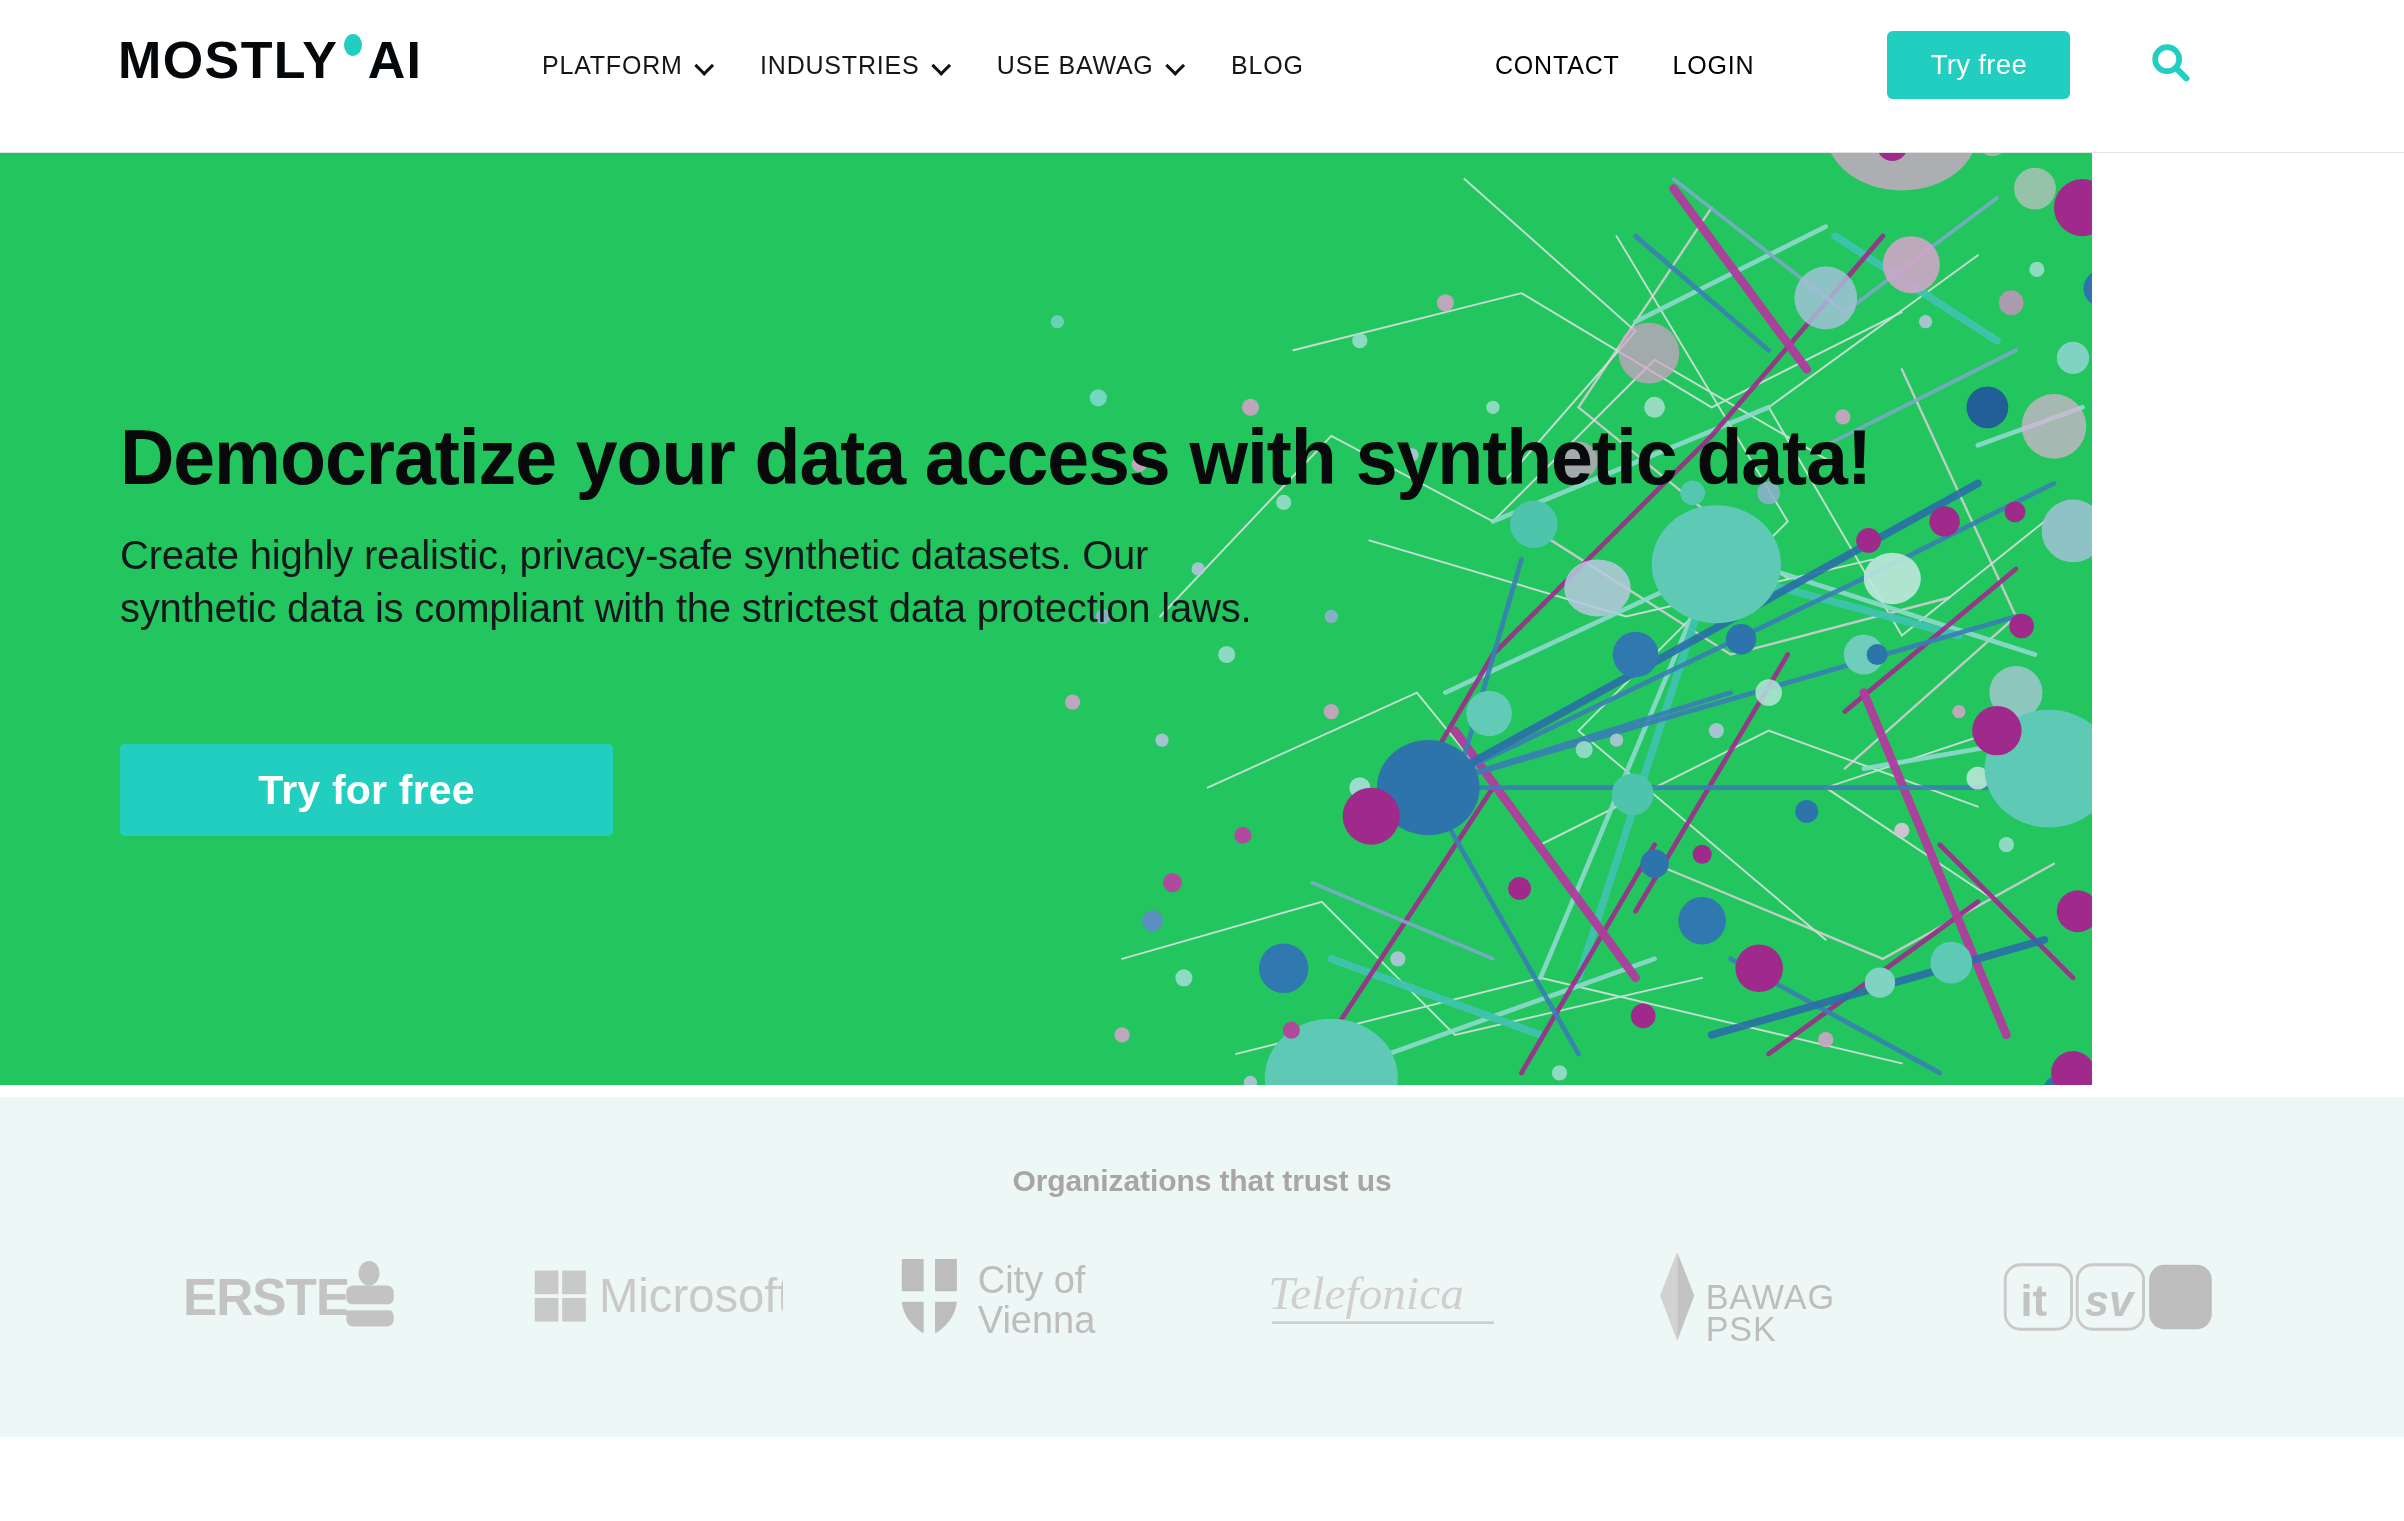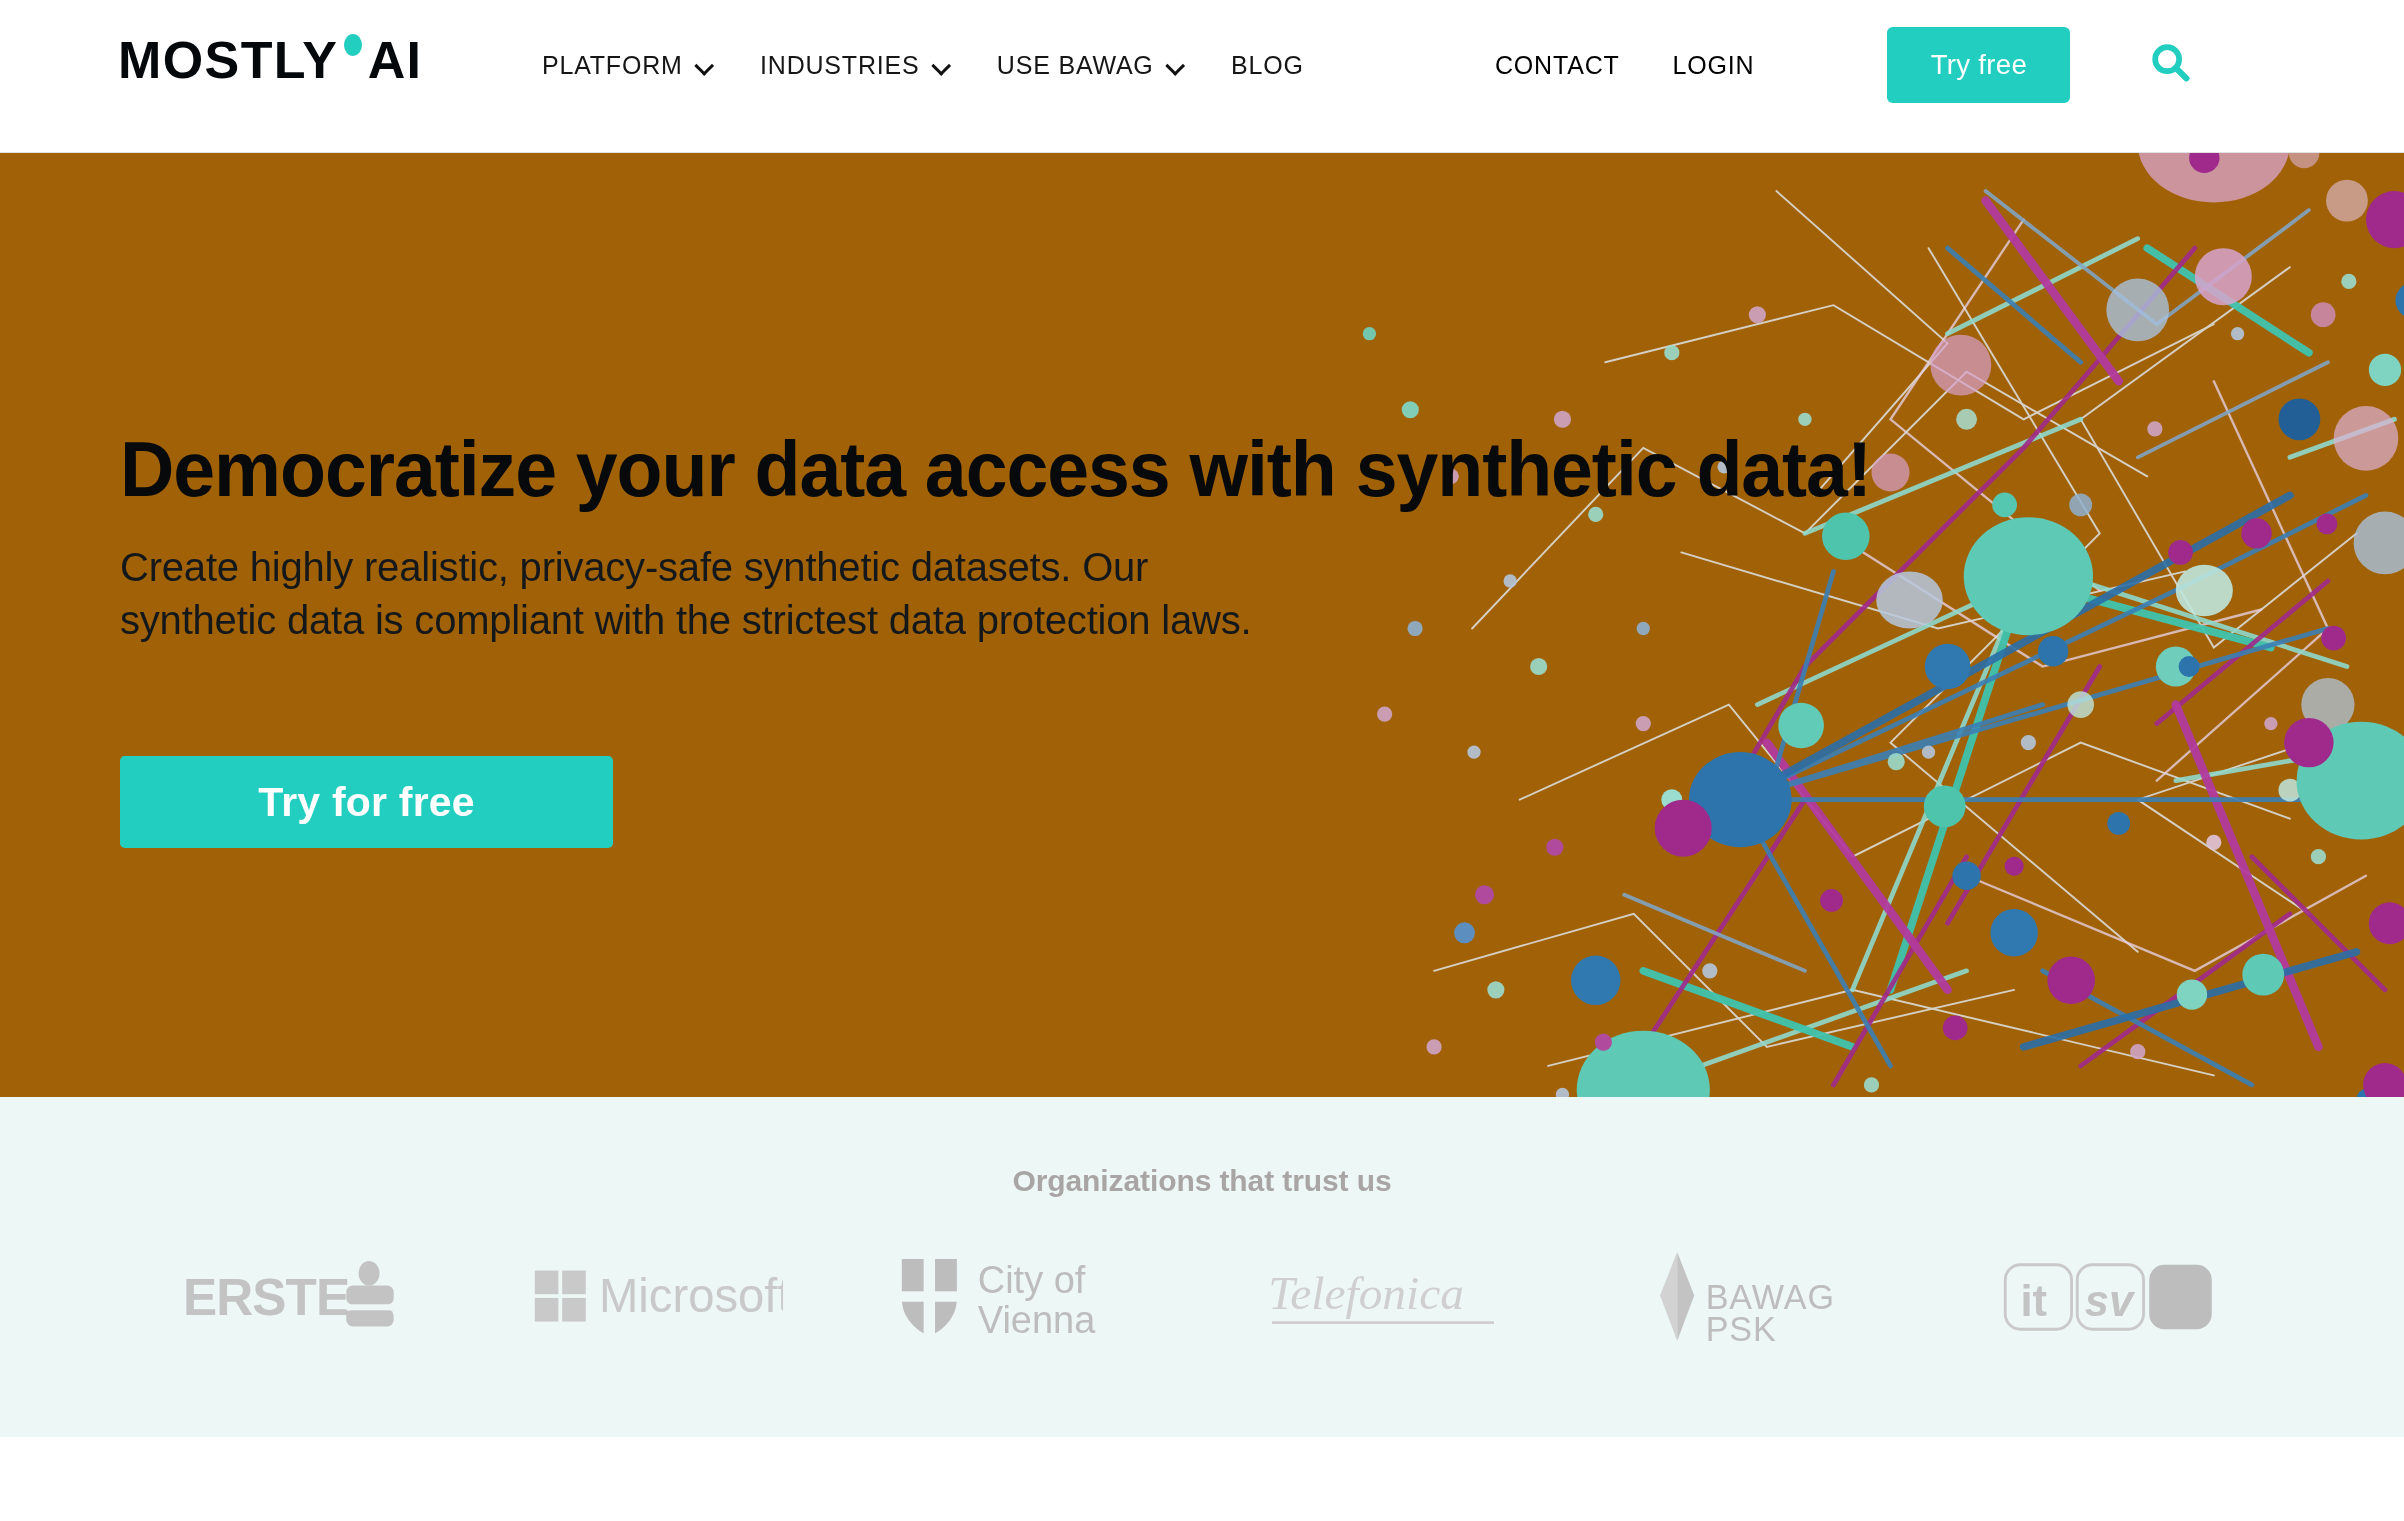--- a/index.html
+++ b/index.html
@@ -112,21 +112,21 @@
     letter-spacing: 0.8px;
     color: #000000;
     cursor: pointer;
     white-space: nowrap;
   }
   .nav-right .link.contact { margin-right: 53px; }
 
   .btn-tryfree {
     margin-left: 133px;
     width: 183px;
-    height: 76px;
+    height: 68px;
     background: #22cec0;
     border: none;
     border-radius: 5.7px;
     color: #ffffff;
     font-size: 27.6px;
     font-family: "Liberation Sans", sans-serif;
     letter-spacing: 0.3px;
     cursor: pointer;
     display: flex;
     align-items: center;
@@ -137,24 +137,24 @@
     margin-left: 74px;
     width: 53px; height: 53px;
     display: flex; align-items: center; justify-content: center;
     cursor: pointer;
     background: none; border: none;
   }
 
   
   .hero {
     position: absolute;
-    top: 153px; left: 0;
-    width: 2404px;
+    top: 141px; left: 0;
+    width: 2092px;
     height: 944px;
-    background: #a16207;
+    background: #22c55e;
     overflow: hidden;
   }
 
   .hero-art {
     position: absolute;
     right: 0; top: -19px;
     width: 1046px;
     height: 989px;
     overflow: hidden;
     pointer-events: none;

